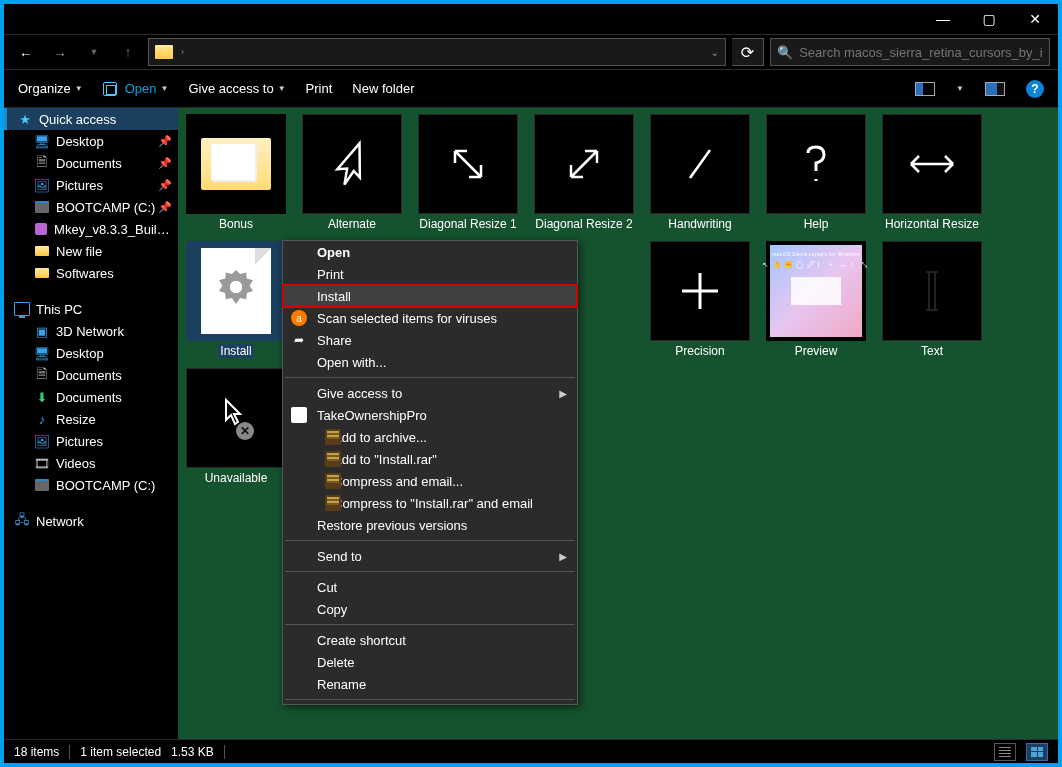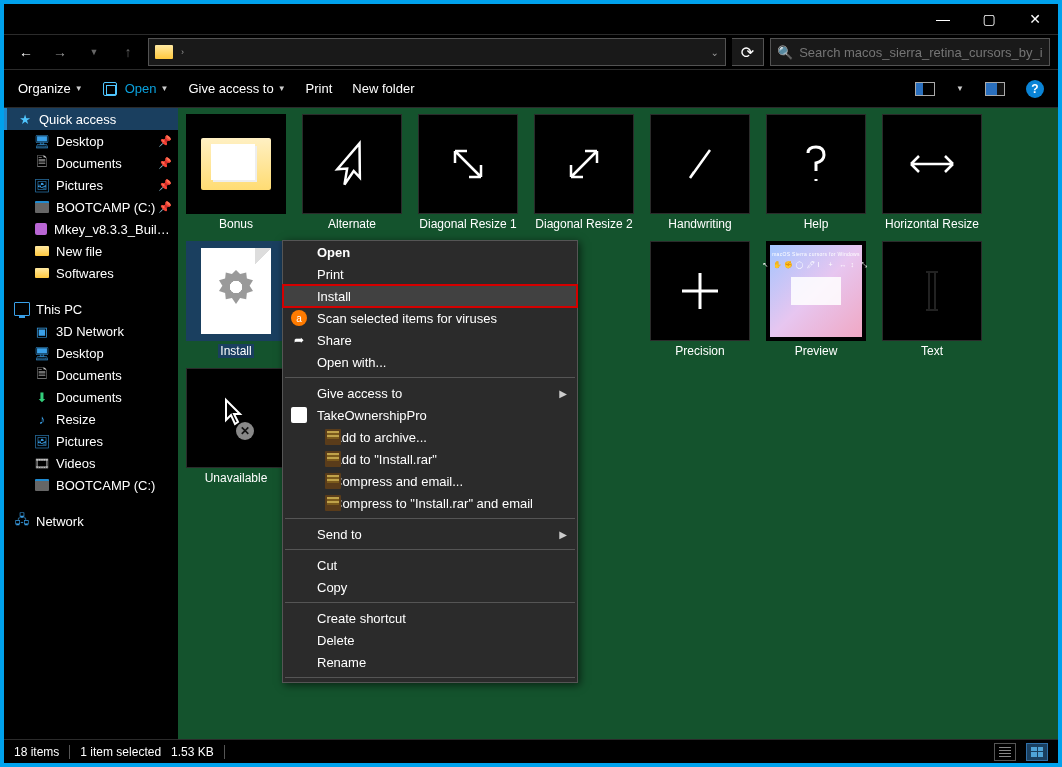--- a/index.html
+++ b/index.html
@@ -450,20 +450,21 @@
         <span>Add to "Install.rar"</span>
       </div>
     <div class="cm-item">
         <span class="cm-icon rar"></span>
         <span>Compress and email...</span>
       </div>
     <div class="cm-item">
         <span class="cm-icon rar"></span>
         <span>Compress to "Install.rar" and email</span>
       </div>
+    <div class="cm-item">Restore previous versions</div>
     <div class="cm-sep"></div>
     <div class="cm-item">
         <span>Send to</span>
         <span class="subarrow">▶</span>
       </div>
     <div class="cm-sep"></div>
     <div class="cm-item">Cut</div>
     <div class="cm-item">Copy</div>
     <div class="cm-sep"></div>
     <div class="cm-item">Create shortcut</div>

